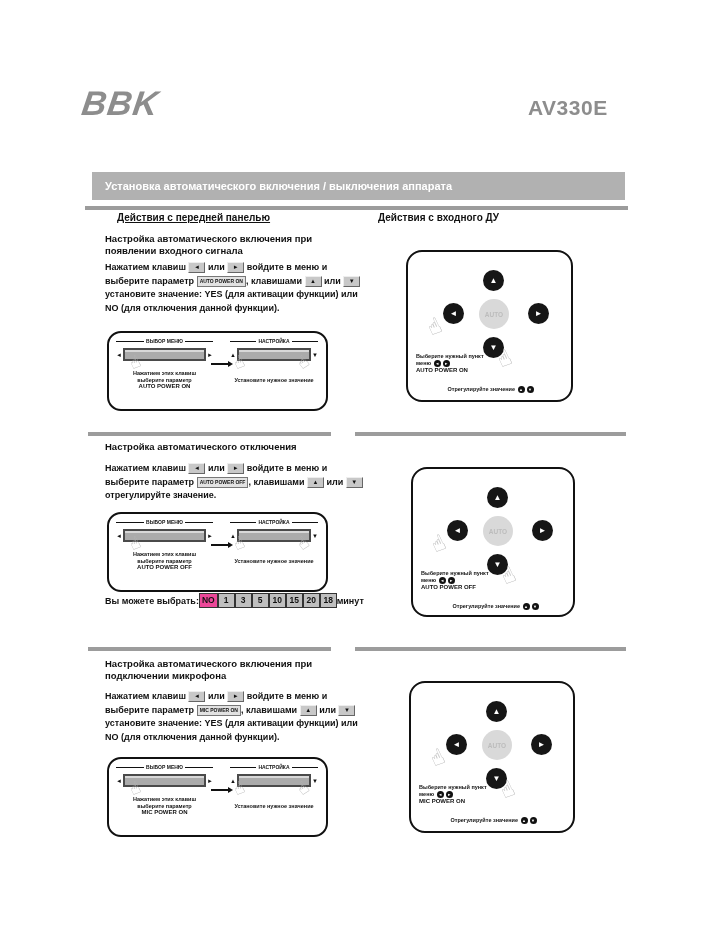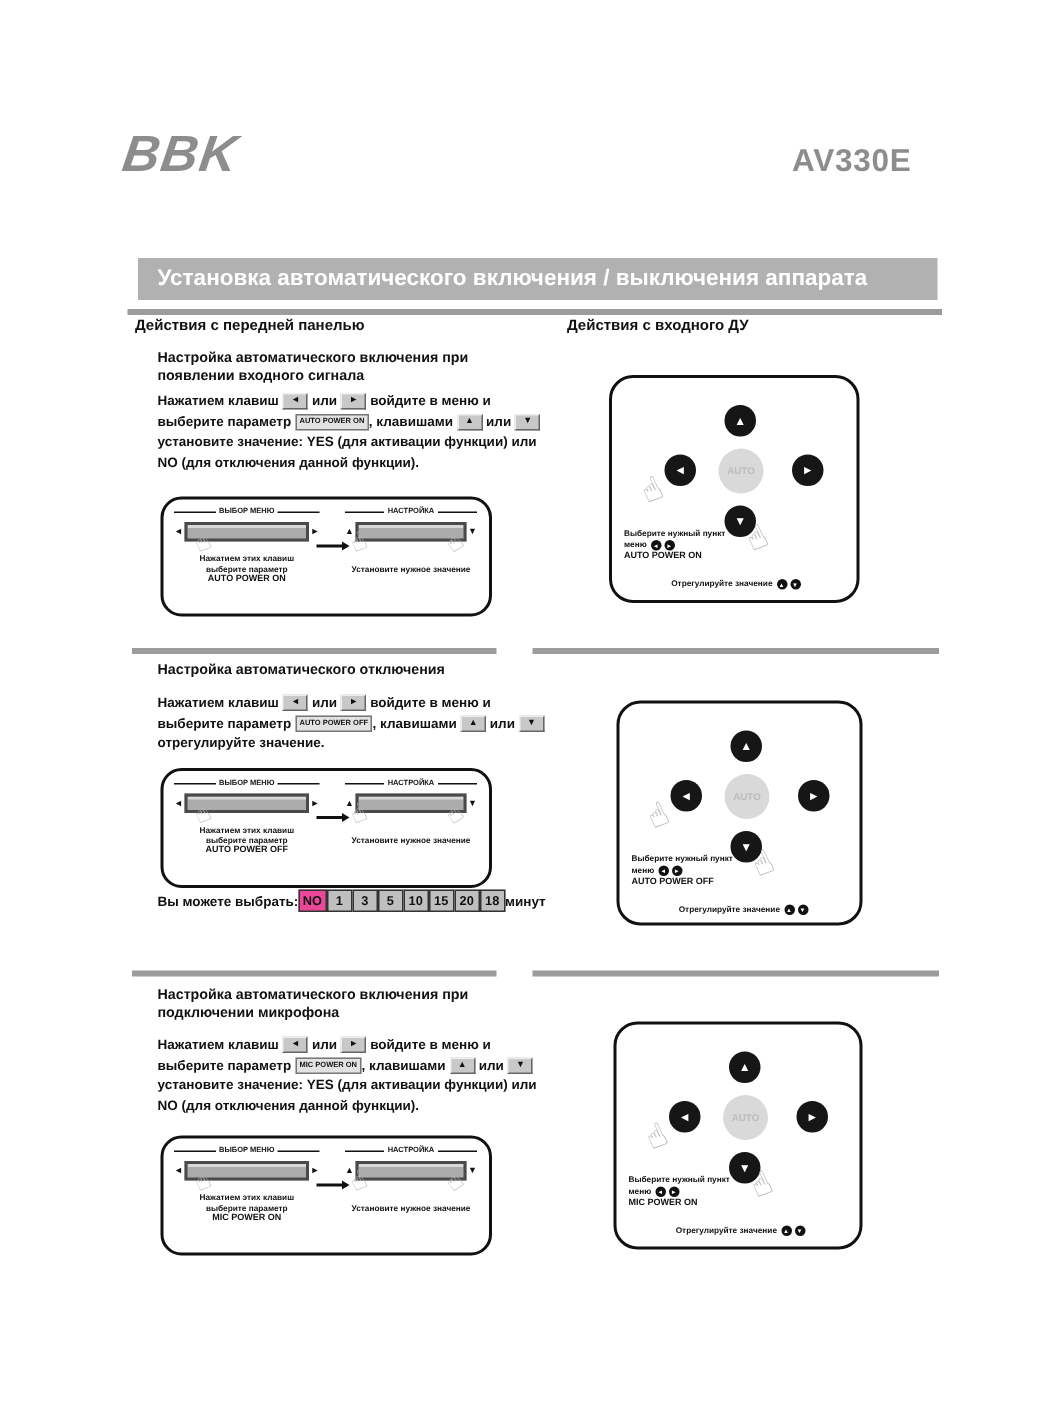--- a/index.html
+++ b/index.html
@@ -2,21 +2,21 @@
 <html><head>
 <meta charset="utf-8">
 <style>
   html,body{margin:0;padding:0;background:#fff;}
   .page{position:relative;width:704px;height:950px;background:#fff;overflow:hidden;
         font-family:"Liberation Sans","DejaVu Sans",sans-serif;color:#111;}
   .logo{position:absolute;left:82px;top:84px;font-size:34px;font-weight:700;font-style:italic;
         color:#8d8d8d;transform:skewX(-8deg);letter-spacing:1px;}
   .model{position:absolute;left:528px;top:96px;font-size:21px;font-weight:700;color:#8d8d8d;letter-spacing:.5px;}
   .banner{position:absolute;left:92px;top:172px;width:533px;height:28px;background:#b1b1b1;color:#fff;
-        font-size:15px;font-weight:700;line-height:28px;padding-left:13px;box-sizing:border-box;}
+        font-size:11px;font-weight:700;line-height:28px;padding-left:13px;box-sizing:border-box;}
   .rule{position:absolute;left:85px;top:206px;width:543px;height:4px;background:#9c9c9c;}
   .colhdr{position:absolute;top:212px;font-size:10px;font-weight:700;}
   .sec-heading{position:absolute;width:238px;font-size:9.5px;font-weight:700;line-height:12px;}
   .body-text{position:absolute;width:258px;font-size:9px;font-weight:700;line-height:13.5px;}
   .key{display:inline-block;width:15px;height:9px;background:#c8c8c8;border:1px solid #666;
        border-top-color:#eee;border-left-color:#eee;font-size:6px;line-height:9px;text-align:center;
        vertical-align:middle;color:#111;}
   .param-inline{display:inline-block;border:1px solid #777;background:#e2e2e2;font-size:5px;
        padding:0 2px;height:9px;line-height:9px;vertical-align:middle;font-weight:700;white-space:nowrap;}
   .pdiagram{position:absolute;width:217px;height:76px;border:2px solid #111;border-radius:14px;background:#fff;}
@@ -52,21 +52,21 @@
 </style>
 </head>
 <body>
 
 <div class="page">
 
   <div class="logo">BBK</div>
   <div class="model">AV330E</div>
   <div class="banner">Установка автоматического включения / выключения аппарата</div>
   <div class="rule"></div>
-  <div class="colhdr" style="left:90px;">Действия с передней панелью</div>
+  <div class="colhdr" style="left:117px;text-decoration:underline;">Действия с передней панелью</div>
   <div class="colhdr" style="left:378px;">Действия с входного ДУ</div>
 
   <div>
     <div class="sec-heading" style="left:105px;top:233px;">Настройка автоматического включения при появлении входного сигнала</div>
 
     <div class="body-text" style="left:105px;top:261px;">
       <span>Нажатием клавиш</span>
       <span class="key">◄</span>
       <span>или</span>
       <span class="key">►</span>

